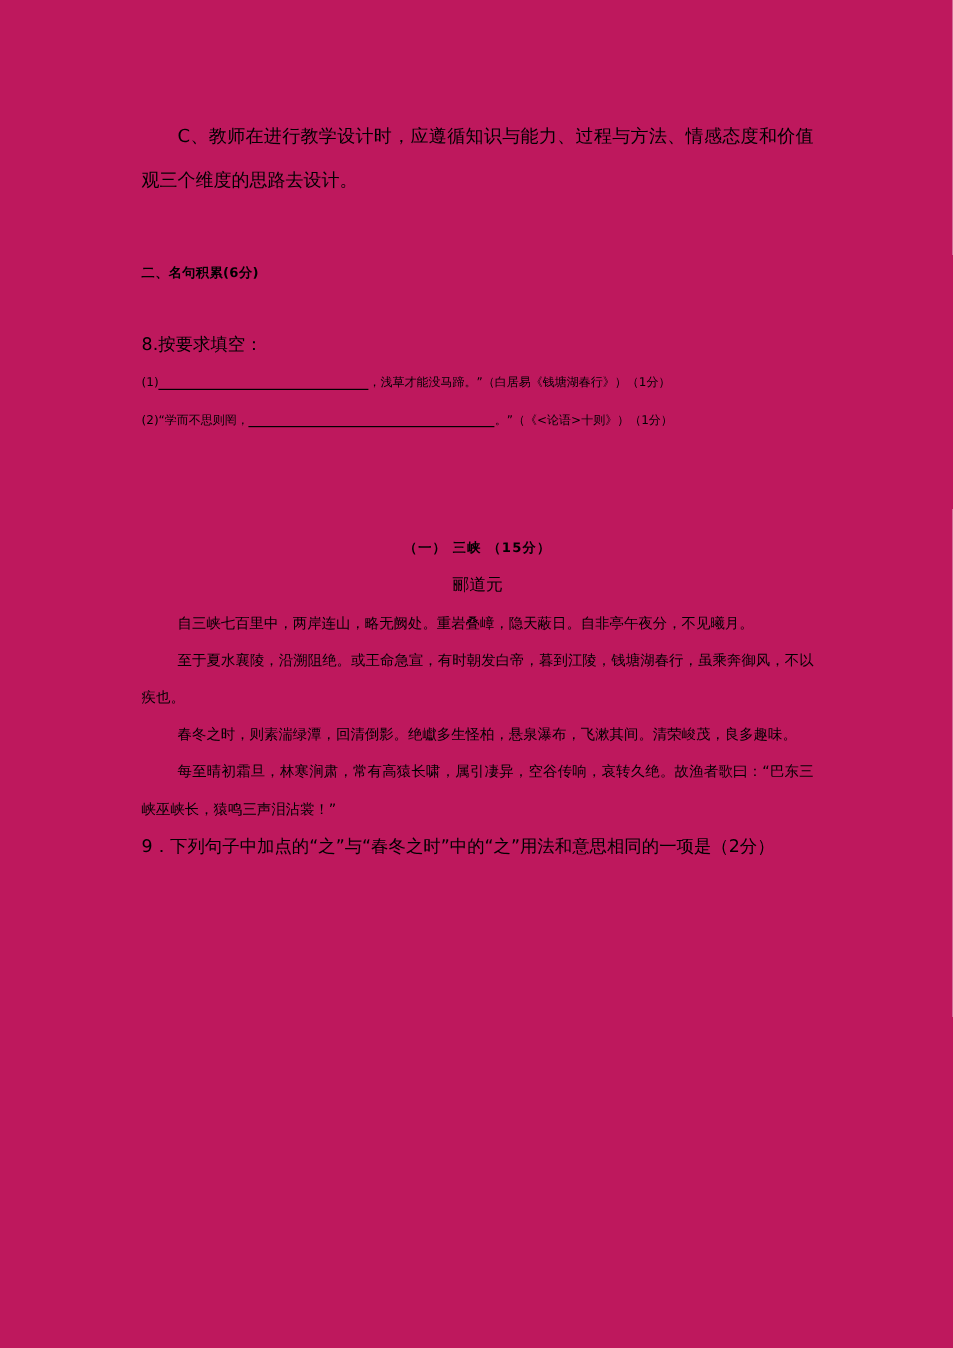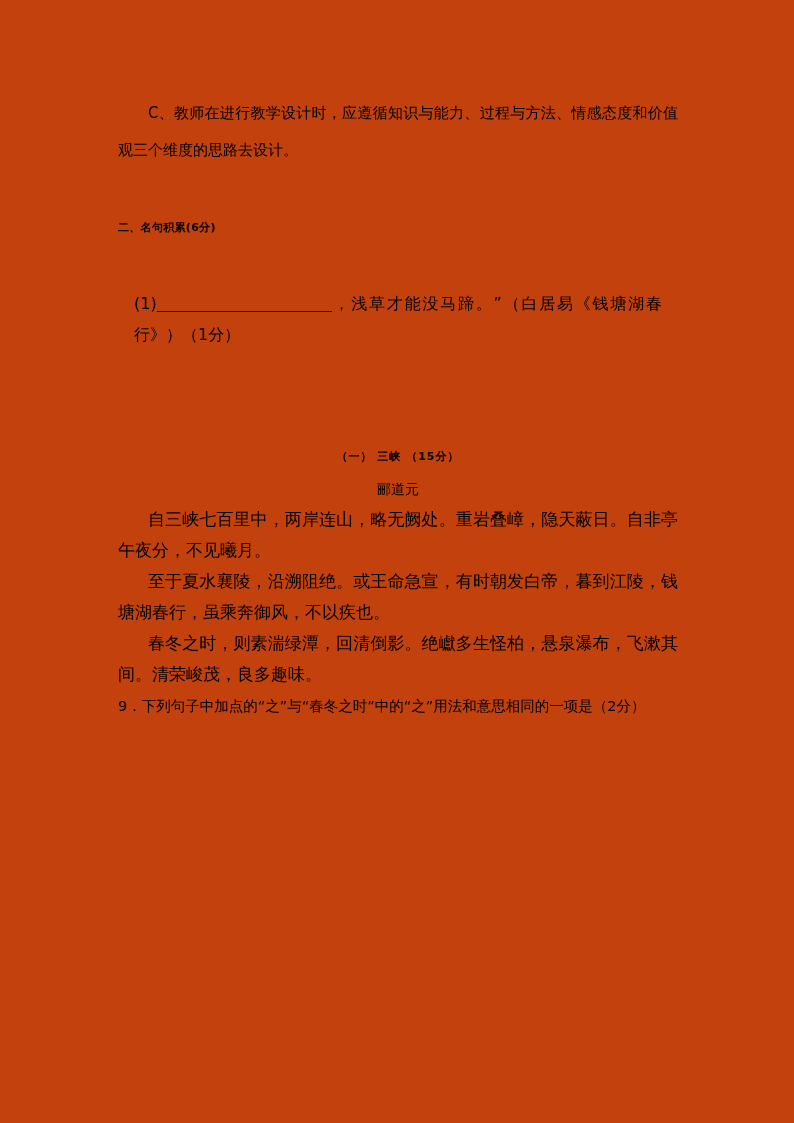--- a/index.html
+++ b/index.html
@@ -13,21 +13,21 @@
     font-family: "DejaVu Sans", "Liberation Sans", sans-serif;
     color: #000000;
     -webkit-font-smoothing: none;
   }
   .page {
     position: relative;
     width: 794px;
     height: 1123px;
     box-sizing: border-box;
     padding: 95px 116px 0 118px;
-    background: #c2410c;
+    background: #be185d;
   }
   
   .para {
     font-size: 15px;
     line-height: 37px;
     text-align: justify;
     text-justify: inter-ideograph;
     margin: 0;
     letter-spacing: 0px;
   }
@@ -44,23 +44,23 @@
 
   .q-line {
     font-size: 14.5px;
     line-height: 32px;
     margin: 0;
     text-align: justify;
     text-justify: inter-ideograph;
   }
 
   .fill-item {
-    font-size: 16px;
+    font-size: 10px;
     line-height: 31px;
-    margin: 16px;
+    margin: 0;
     text-align: justify;
     text-justify: inter-ideograph;
   }
 
   
   .blank {
     display: inline-block;
     border-bottom: 1px solid #000;
     vertical-align: -3px;
     height: 14px;
@@ -78,23 +78,24 @@
     text-align: center;
     line-height: 34px;
     margin: 0;
     letter-spacing: 1px;
   }
   .passage-author {
     font-size: 14px;
     text-align: center;
     line-height: 30px;
     margin: 0;
+    font-family: Liberation Mono, monospace;
   }
   .passage-para {
-    font-size: 17px;
+    font-size: 12px;
     line-height: 31px;
     margin: 0;
     text-indent: 30px;
     text-align: justify;
     text-justify: inter-ideograph;
   }
   .spacer-26 { height: 26px; }
   .spacer-34 { height: 34px; }
   .spacer-40 { height: 40px; }
 </style>
@@ -104,35 +105,40 @@
 <div class="page">
 
   <p class="para indent">C、教师在进行教学设计时，应遵循知识与能力、过程与方法、情感态度和价值观三个维度的思路去设计。</p>
 
   <div class="spacer-40"></div>
 
   <p class="section-head">二、名句积累(6分)</p>
 
   <div class="spacer-26"></div>
 
+  <p class="q-line">8.按要求填空：</p>
 
   <p class="fill-item">
     <span>(1)</span><span class="blank b175"></span><span>，浅草才能没马蹄。”</span><span>（白居易《钱塘湖春行》）</span><span>（1分）</span>
   </p>
 
+  <p class="fill-item">
+    <span>(2)“学而不思则罔，</span><span class="blank b205"></span><span>。”</span><span>（《&lt;论语&gt;十则》）</span><span>（1分）</span>
+  </p>
 
 
 
   <div class="spacer-34"></div>
 
 
   <div class="spacer-40"></div>
 
   <p class="passage-title">（一） 三峡 （15分）</p>
   <p class="passage-author">郦道元</p>
 
   <p class="passage-para">自三峡七百里中，两岸连山，略无阙处。重岩叠嶂，隐天蔽日。自非亭午夜分，不见曦月。</p>
   <p class="passage-para">至于夏水襄陵，沿溯阻绝。或王命急宣，有时朝发白帝，暮到江陵，钱塘湖春行，虽乘奔御风，不以疾也。</p>
   <p class="passage-para">春冬之时，则素湍绿潭，回清倒影。绝巘多生怪柏，悬泉瀑布，飞漱其间。清荣峻茂，良多趣味。</p>
+  <p class="passage-para">每至晴初霜旦，林寒涧肃，常有高猿长啸，属引凄异，空谷传响，哀转久绝。故渔者歌曰：“巴东三峡巫峡长，猿鸣三声泪沾裳！”</p>
 
   <p class="q-line">9．下列句子中加点的“之”与“春冬之时”中的“之”用法和意思相同的一项是（2分）</p>
 
 </div>
 
 </body></html>

